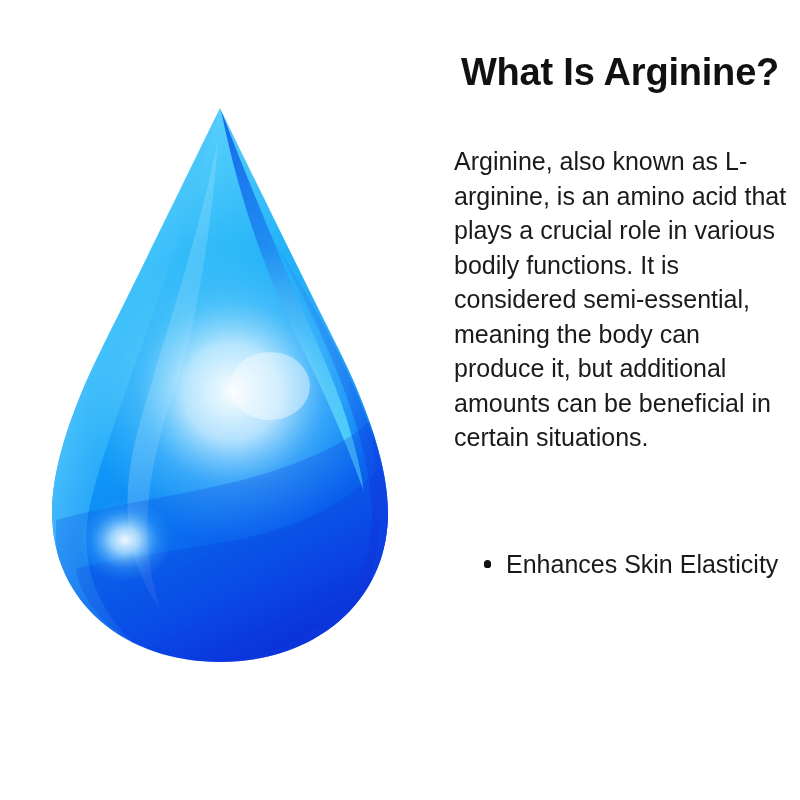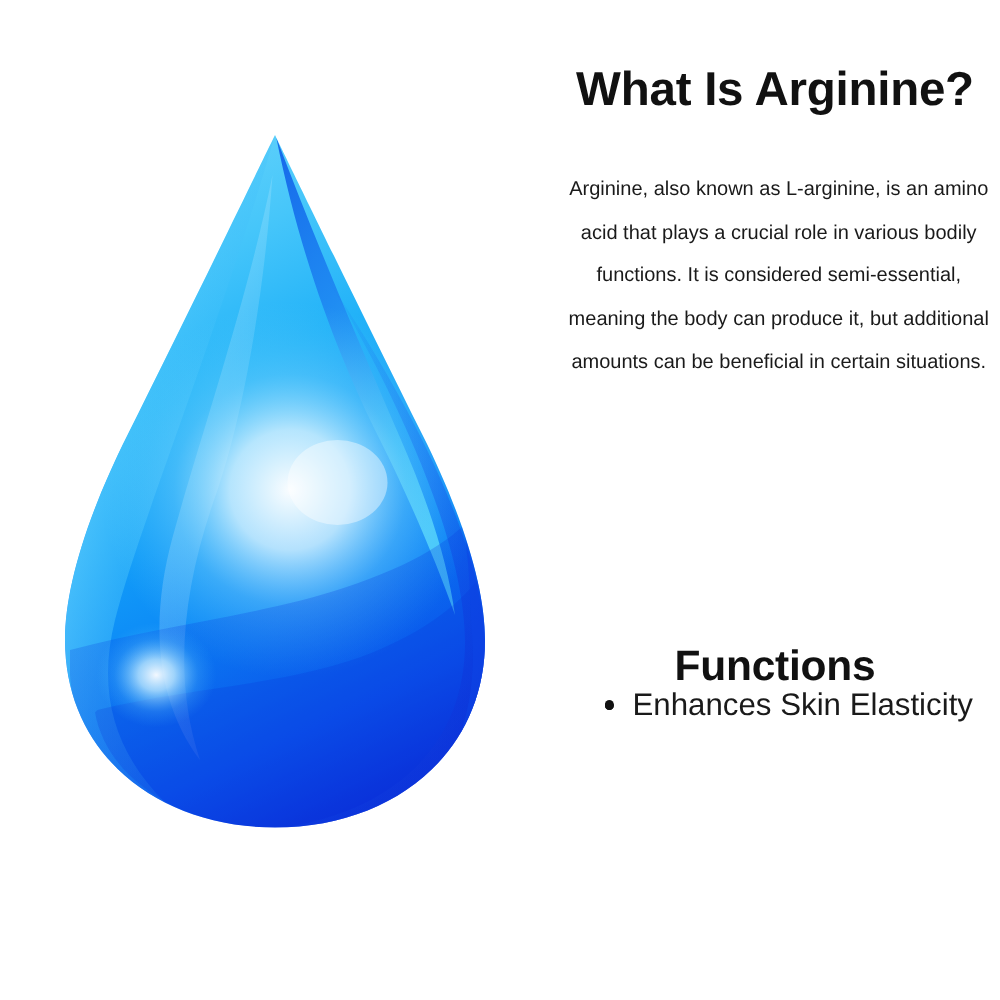--- a/index.html
+++ b/index.html
@@ -60,23 +60,22 @@
     top: 22px;
     width: 360px;
     font-size: 38px;
     line-height: 51px;
   }
   .body-copy {
     position: absolute;
     left: 14px;
     top: 119px;
     width: 338px;
-    font-size: 16px;
+    font-size: 25px;
     line-height: 34.5px;
-    text-align: center;
     color: #1a1a1a;
   }
   .heading-2 {
     position: absolute;
     left: 0;
     top: 484px;
     width: 360px;
     font-size: 34px;
     line-height: 42px;
   }
@@ -245,21 +244,20 @@
       </g>
     </svg>
   </div>
 
   <div class="text-panel">
 
     <h1 class="heading heading-1">What Is Arginine?</h1>
 
     <p class="body-copy">Arginine, also known as L-arginine, is an amino acid that plays a crucial role in various bodily functions. It is considered semi-essential, meaning the body can produce it, but additional amounts can be beneficial in certain situations.</p>
 
-    <h2 class="heading heading-2">Functions</h2>
 
     <ul class="bullet-list">
       <li class="bullet-item">
         <span class="bullet-dot"></span>
       </li>
       <li class="bullet-item">
         <span class="bullet-dot"></span>
       </li>
       <li class="bullet-item">
         <span class="bullet-dot"></span>

